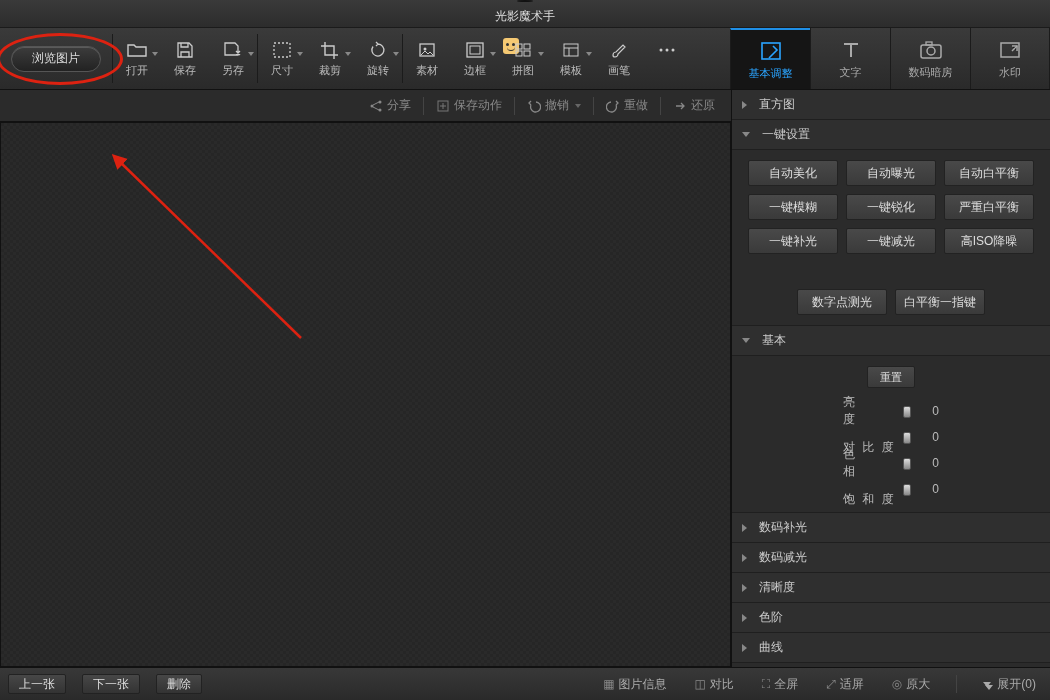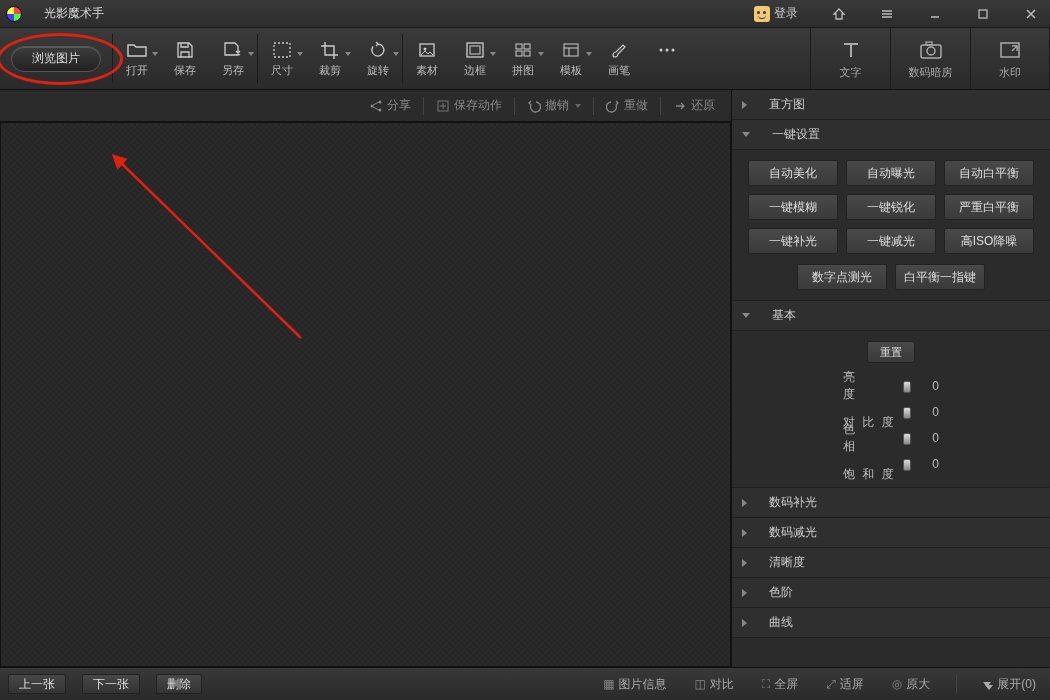--- a/index.html
+++ b/index.html
@@ -1,20 +1,20 @@
 <!DOCTYPE html>
 <html><head>
 <meta charset="utf-8">
 <style>
   * { box-sizing: border-box; margin: 0; padding: 0; user-select: none; }
   html, body { width: 1050px; height: 700px; overflow: hidden; font-family: "Microsoft YaHei", "PingFang SC", sans-serif; font-size: 12px; color: #ccc; }
   body { background: #2b2b2b; display: flex; flex-direction: column; }
 
   
-  .title-bar { height: 28px; background: linear-gradient(#3a3a3a,#2c2c2c); border-bottom: 1px solid #1b1b1b; display: flex; align-items: center; padding: 0 6px; gap: 22px; }
+  .title-bar { height: 28px; background: linear-gradient(#3a3a3a,#2c2c2c); border-bottom: 1px solid #1b1b1b; display: flex; align-items: center; padding: 0 6px; gap: 6px; flex-direction: column; }
   .logo { width: 16px; height: 16px; border-radius: 50%; background: conic-gradient(#f44 0 90deg,#4f4 90deg 180deg,#44f 180deg 270deg,#ff4 270deg 360deg); border: 1px solid #111; }
   .title-text { color: #ddd; font-size: 12px; }
   .title-spacer { flex: 1; }
   .title-btn { width: 26px; height: 20px; display:flex; align-items:center; justify-content:center; color:#ccc; border:1px solid transparent; }
   .login { display:flex; align-items:center; gap:4px; padding:0 6px; height:20px; }
   .login-face { width:16px; height:16px; background:#f5c973; border-radius:3px; position:relative; }
   .login-face::before { content:""; position:absolute; width:3px; height:3px; background:#333; border-radius:50%; top:5px; left:3px; box-shadow:6px 0 #333; }
   .login-face::after { content:""; position:absolute; width:8px; height:4px; border-bottom:1.5px solid #333; border-radius:0 0 8px 8px; top:8px; left:4px; }
 
   
@@ -49,28 +49,28 @@
     background-color:#262626;
     background-image:
       linear-gradient(45deg,#2a2a2a 25%,transparent 25%,transparent 75%,#2a2a2a 75%),
       linear-gradient(45deg,#2a2a2a 25%,transparent 25%,transparent 75%,#2a2a2a 75%);
     background-size:6px 6px; background-position:0 0,3px 3px;
     border:1px solid #111;
   }
 
   
   .panel { width:318px; background:#2b2b2b; display:flex; flex-direction:column; overflow:hidden; }
-  .sec-head { height:30px; display:flex; align-items:center; padding:0 10px; color:#ccc; border-bottom:1px solid #1f1f1f; background:#2f2f2f; gap:22px; }
+  .sec-head { height:30px; display:flex; align-items:center; padding:0 10px; color:#ccc; border-bottom:1px solid #1f1f1f; background:#2f2f2f; gap:12px; }
   .tri { width:0; height:0; display:inline-block; }
   .tri.right { border-top:4px solid transparent; border-bottom:4px solid transparent; border-left:5px solid #888; }
   .tri.down { border-left:4px solid transparent; border-right:4px solid transparent; border-top:5px solid #888; }
   .sec-body { padding:10px 12px; display:flex; flex-direction:column; gap:10px; border-bottom:1px solid #1f1f1f;align-items:center; }
   .btn-grid { display:grid; grid-template-columns: repeat(3, 90px); gap:8px; justify-content:center; }
   .pbtn { height:26px; background:linear-gradient(#494949,#3a3a3a); border:1px solid #222; border-radius:2px; color:#ddd; display:flex; align-items:center; justify-content:center; font-size:12px; }
-  .btn-row2 { display:flex; gap:8px; justify-content:center; }
+  .btn-row2 { display:flex; gap:8px; justify-content:center;margin-top:25px; }
   .btn-row2 .pbtn { width:90px; }
   .reset-row { display:flex; justify-content:flex-end; }
   .reset-row .pbtn { width:48px; height:22px; font-size:11px; }
   .slider-row { display:flex; align-items:center; gap:8px; height:26px; }
   .slider-row .lab { width:56px; color:#bbb; font-size:12px; letter-spacing:8px; text-align:justify; }
   .slider-row .lab.tight { letter-spacing:2px;margin-top:21px; }
   .slider { flex:1; height:14px; position:relative; }
   .slider .track { position:absolute; left:0; right:0; top:6px; height:3px; background:#1a1a1a; border-top:1px solid #111; border-bottom:1px solid #3a3a3a; }
   .slider .thumb { position:absolute; top:2px; width:8px; height:12px; background:linear-gradient(#ddd,#888); border:1px solid #555; border-radius:2px; left:calc(50% - 4px); }
   .slider-row .val { width:24px; text-align:right; color:#bbb; }
@@ -249,20 +249,29 @@
           <circle cx="10" cy="4" r="1.5" fill="#ccc"></circle>
           <circle cx="16" cy="4" r="1.5" fill="#ccc"></circle>
         </svg>
       </span>
     <span class="tb-label" style="visibility:hidden">...</span>
   </div>
 
   <div class="tb-flex"></div>
 
   <div class="tabs">
+    <div class="tab active">
+      <span class="tab-icon">
+          <svg width="24" height="22" viewBox="0 0 24 22">
+            <rect x="3" y="3" width="18" height="16" fill="none" stroke="currentColor" stroke-width="1.6"></rect>
+            <path d="M14 6l4 4-8 8" fill="none" stroke="currentColor" stroke-width="1.6"></path>
+          </svg>
+        </span>
+      <span class="tb-label">基本调整</span>
+    </div>
     <div class="tab">
       <span class="tab-icon">
           <svg width="22" height="22" viewBox="0 0 22 22">
             <path d="M4 5h14M11 5v13" stroke="currentColor" stroke-width="2"></path>
           </svg>
         </span>
       <span class="tb-label">文字</span>
     </div>
     <div class="tab">
       <span class="tab-icon">

